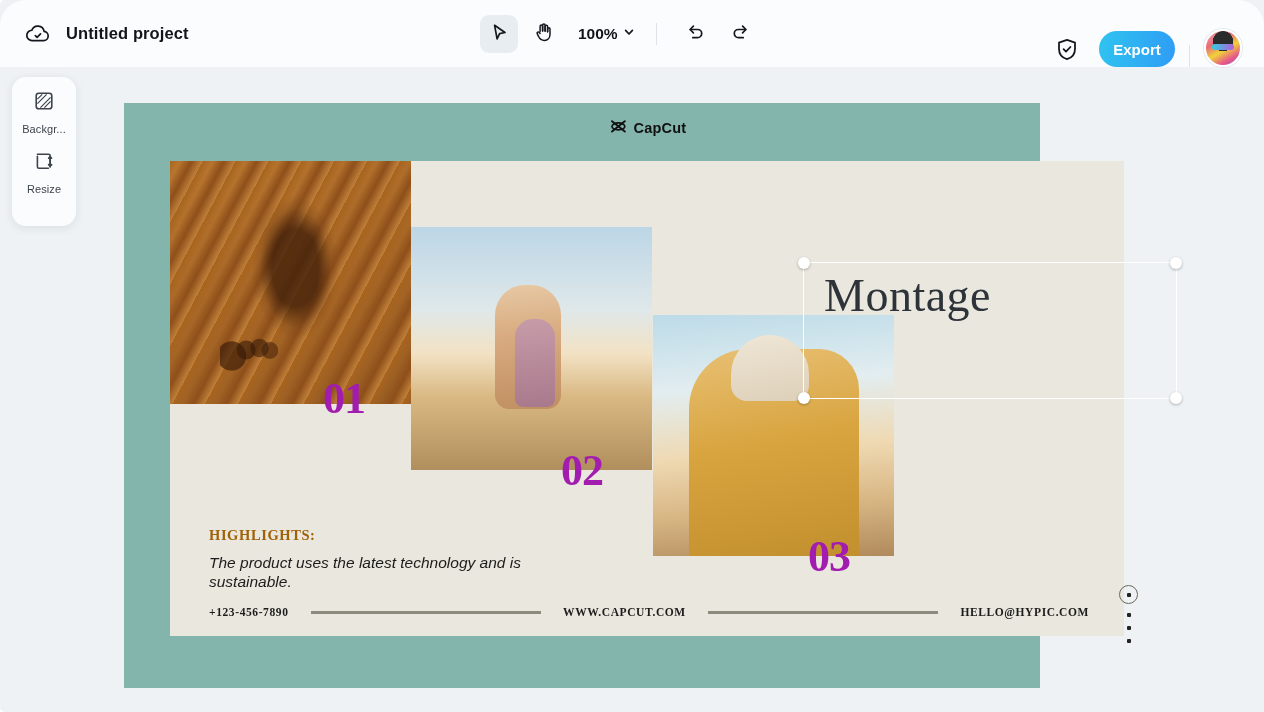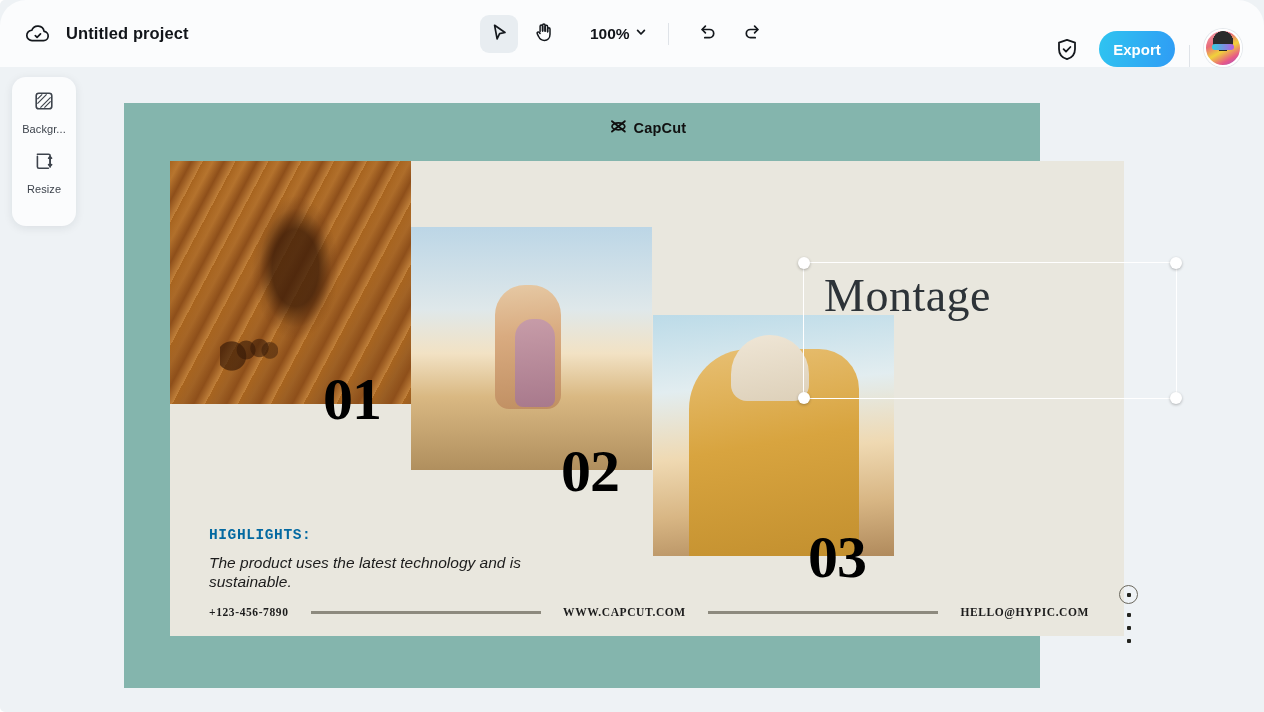--- a/index.html
+++ b/index.html
@@ -29,21 +29,21 @@
     font-size:16.5px;font-weight:bold;color:#12151a;letter-spacing:.1px;
   }
   .tb-center{
     position:absolute;left:480px;top:0;height:67px;display:flex;align-items:center;gap:6px;
   }
   .tool-btn{
     width:38px;height:38px;border-radius:9px;display:flex;align-items:center;justify-content:center;
     background:transparent;border:none;cursor:pointer;
   }
   .tool-btn.active{background:#e8edf1;}
-  .zoom-group{display:flex;align-items:center;gap:4px;margin-left:22px;cursor:pointer;}
+  .zoom-group{display:flex;align-items:center;gap:4px;margin-left:10px;cursor:pointer;}
   .zoom-val{font-size:15.5px;font-weight:bold;color:#12151a;}
   .tb-div{width:1px;height:22px;background:#dfe3e8;margin:0 14px;}
   .tb-right{position:absolute;right:22px;top:0;height:67px;display:flex;align-items:flex-end;gap:0px;}
   .shield-btn{width:36px;height:36px;display:flex;align-items:center;justify-content:center;cursor:pointer;}
   .export-btn{
     margin-left:14px;
     width:76px;height:36px;border-radius:18px;
     background:linear-gradient(100deg,#2fc4f0 0%,#2f9cf5 100%);
     color:#fff;font-size:15px;font-weight:bold;
     display:flex;align-items:center;justify-content:center;border:none;cursor:pointer;
@@ -132,31 +132,31 @@
   .photo-3::after{
     content:"";position:absolute;left:78px;top:20px;width:78px;height:66px;
     background:linear-gradient(170deg,#efe6d6 0%,#ddd0b9 100%);
     border-radius:44px 44px 18px 18px;
   }
 
   
   .num{
     position:absolute;
     font-family:"Liberation Serif", serif;font-weight:bold;
-    color:#000000;font-size:60px;line-height:52px;letter-spacing:-1px;
+    color:#a21caf;font-size:44px;line-height:52px;letter-spacing:-1px;
   }
   .num-1{left:153px;top:212px;}
   .num-2{left:391px;top:284px;}
   .num-3{left:638px;top:370px;}
 
   
   .hl-title{
     position:absolute;left:39px;top:366px;
-    font-family:Liberation Mono, monospace;
-    font-size:14.5px;font-weight:bold;color:#0369a1;letter-spacing:.6px;
+    font-family:Liberation Serif, serif;
+    font-size:14.5px;font-weight:bold;color:#a16207;letter-spacing:.6px;
   }
   .hl-body{
     position:absolute;left:39px;top:392px;width:330px;
     font-family:"Liberation Sans", sans-serif;font-style:italic;
     font-size:15.5px;line-height:19px;color:#1c1c1c;
   }
 
   
   .footer{position:absolute;left:39px;top:442px;width:880px;height:18px;display:flex;align-items:center;}
   .f-text{font-family:"Liberation Serif", serif;font-size:11.5px;font-weight:bold;color:#1c1c1c;letter-spacing:.6px;white-space:nowrap;}

